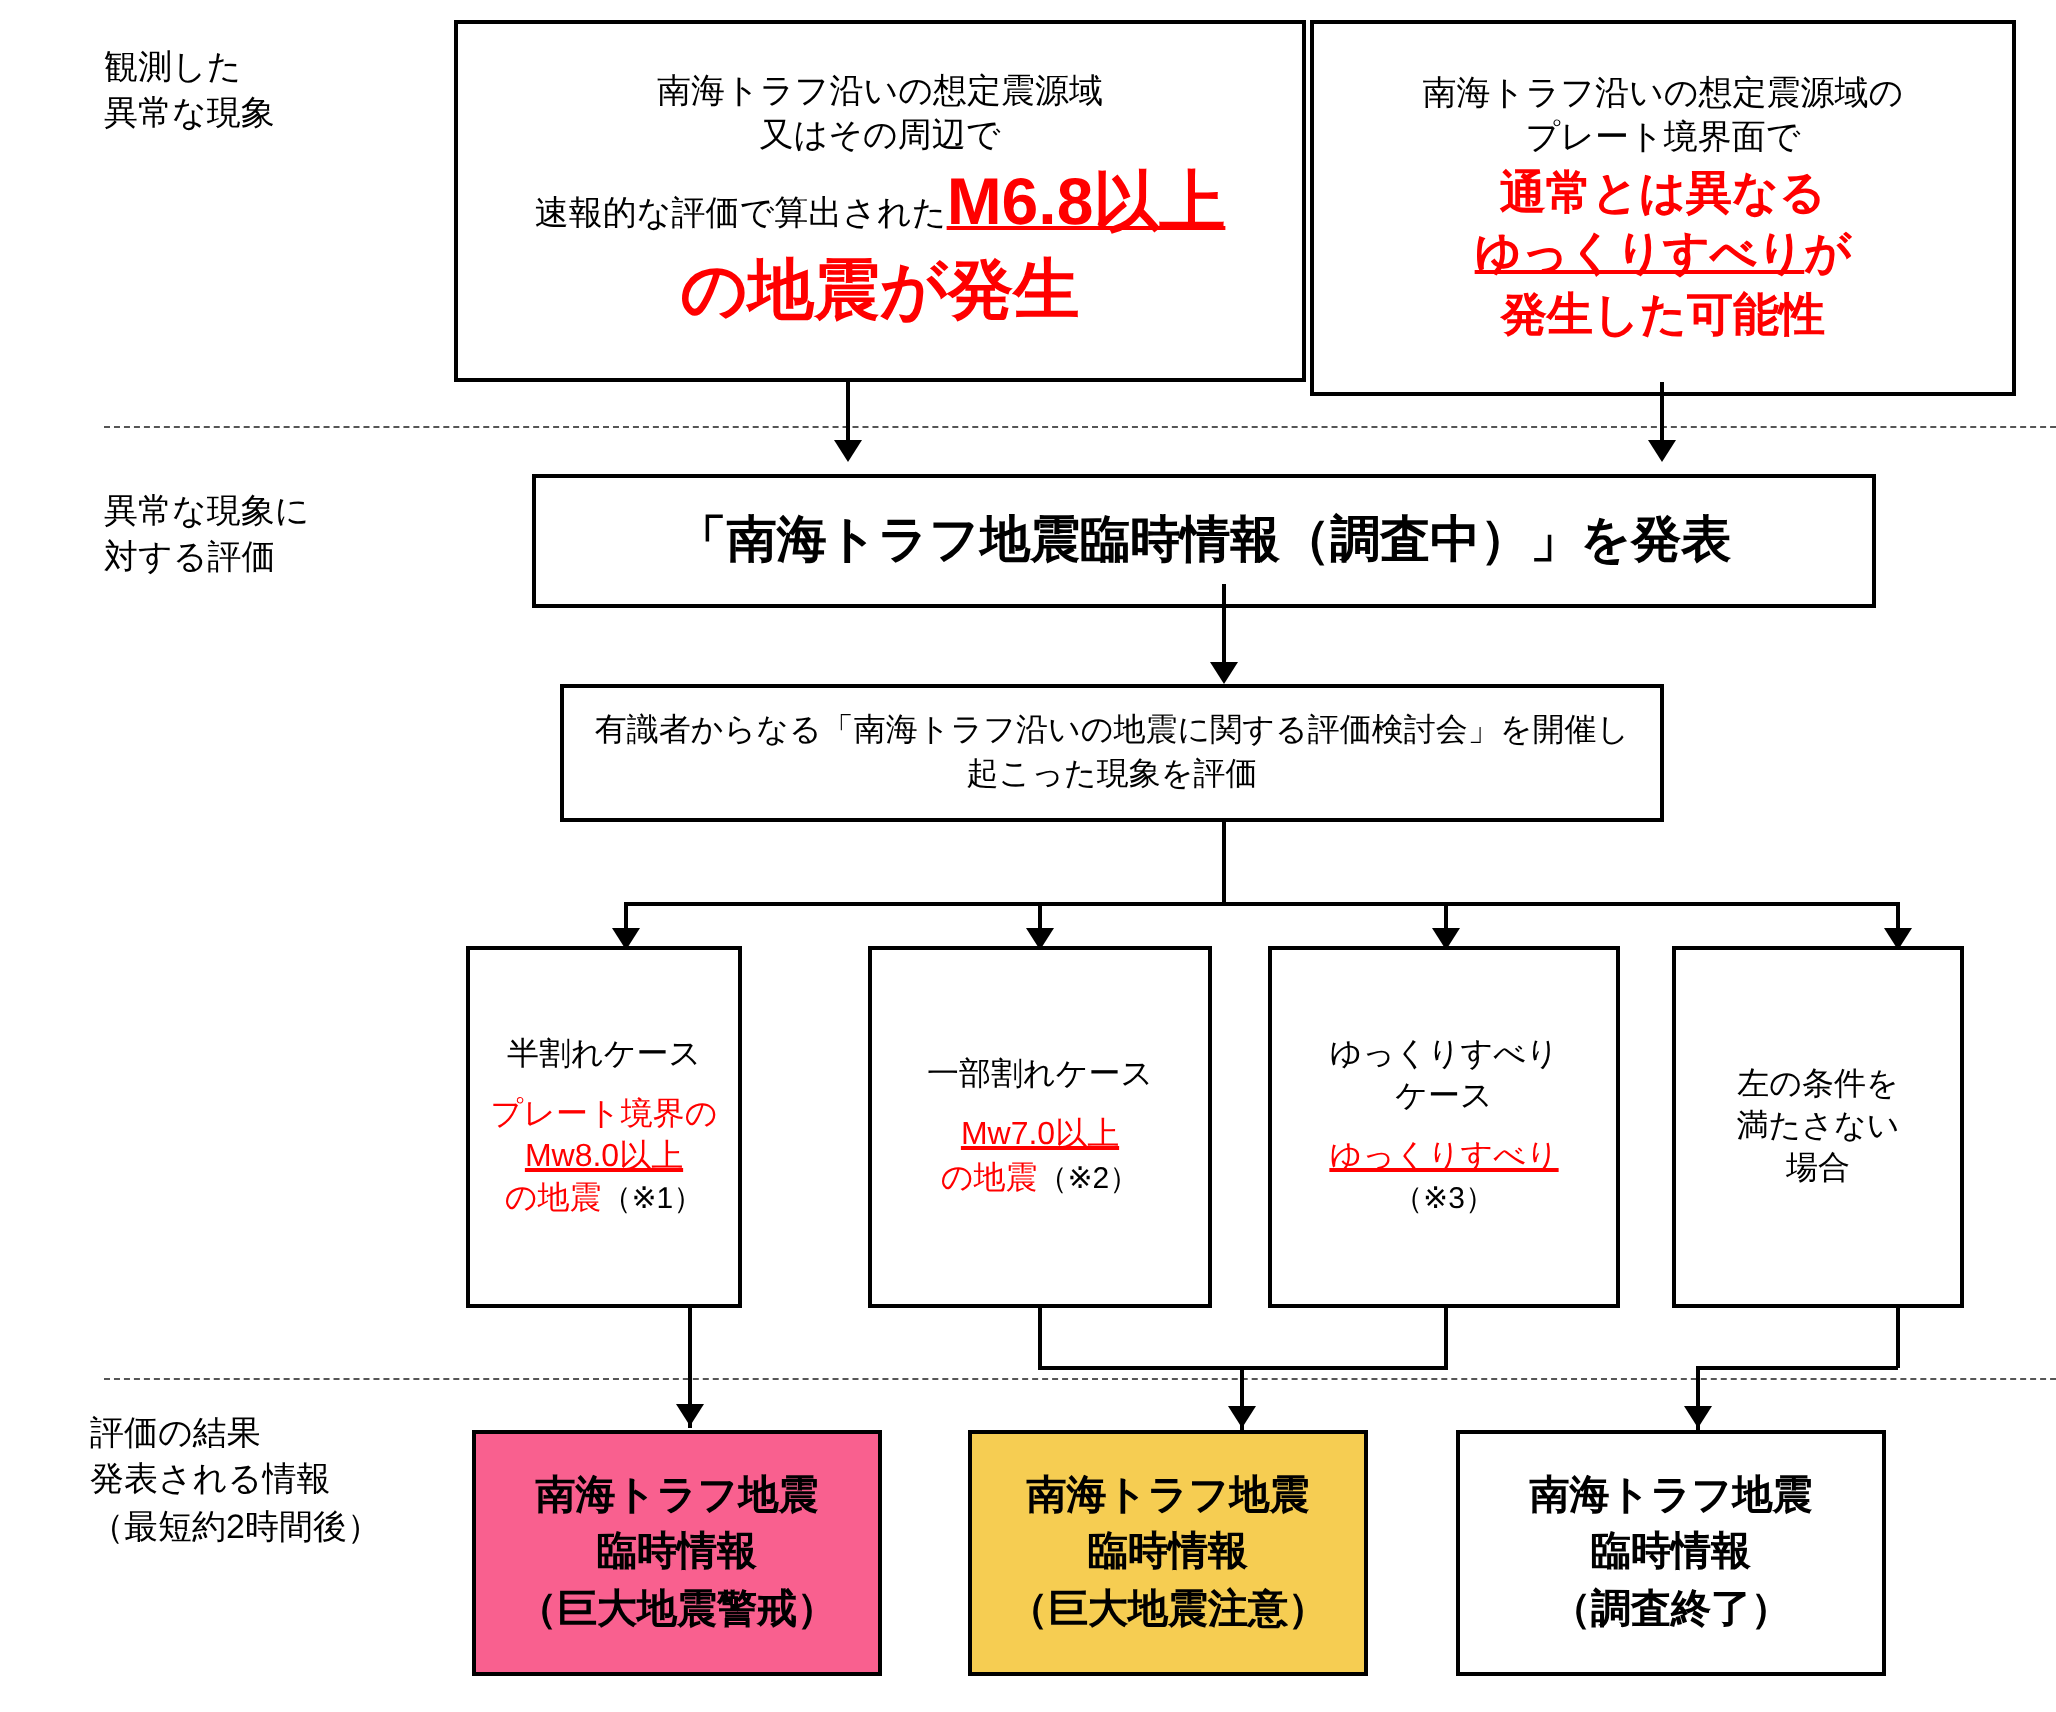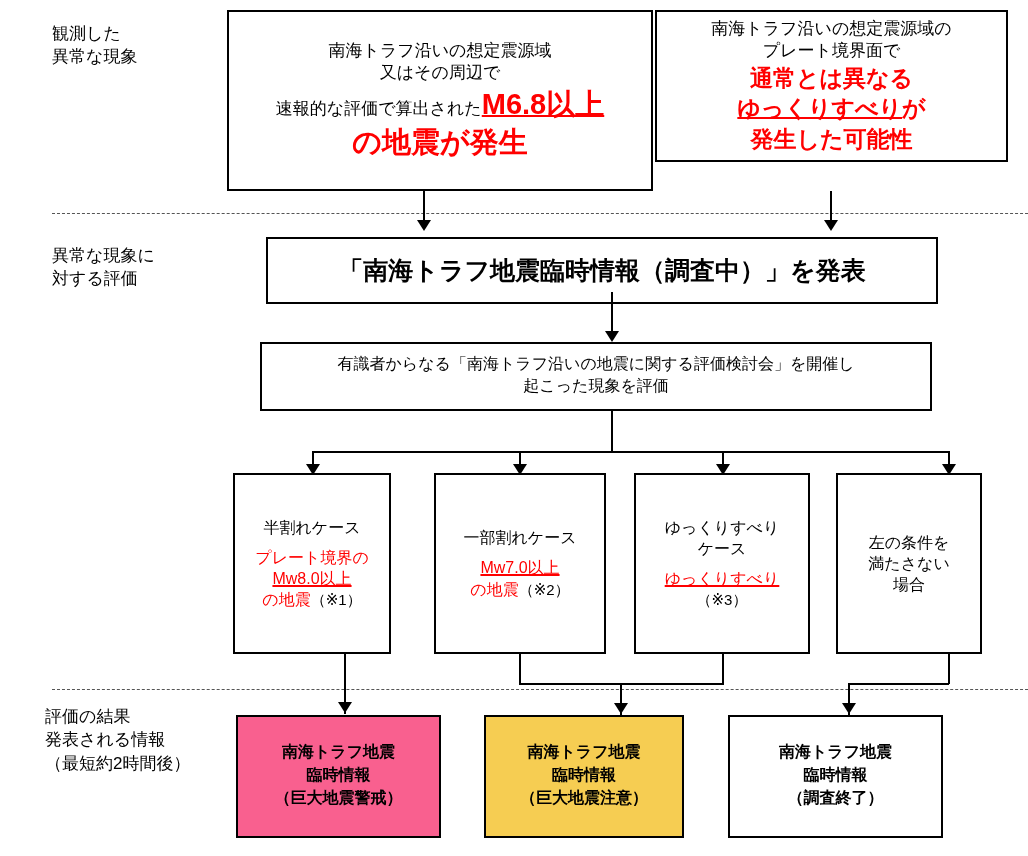--- a/index.html
+++ b/index.html
@@ -54,28 +54,28 @@
   .arrow{
     position:absolute;
     width:0;height:0;
     border-left:7px solid transparent;
     border-right:7px solid transparent;
     border-top:11px solid #000;
   }
 
   
   .t-top{font-size:17px;}
-  .t-top .big{font-size:29px;font-weight:bold;}
+  .t-top .big{font-size:33px;font-weight:bold;}
   .t-top2{font-size:17px;}
   .t-top2 .big{font-size:23px;font-weight:bold;}
   .t-announce{font-size:25px;font-weight:bold;}
   .t-committee{font-size:16px;}
   .t-case{font-size:16px;}
   .t-case .cs{font-size:15px;}
-  .t-result{font-size:16px;font-weight:bold;line-height:1.42;font-family:Liberation Mono, monospace;}
+  .t-result{font-size:20px;font-weight:bold;line-height:1.42;}
   .gap{display:block;height:9px;}
 </style>
 </head>
 <body>
 
 <div id="stage">
 
   <div class="rowlabel" style="left:52px;top:22px;">観測した
 異常な現象</div>
   <div class="rowlabel" style="left:52px;top:244px;">異常な現象に
@@ -89,21 +89,21 @@
 
   <div class="box" id="box-phenomenon-1" style="left:227px;top:10px;width:426px;height:181px;">
     <div class="inner t-top">
       <span>南海トラフ沿いの想定震源域</span><br>
       <span>又はその周辺で</span><br>
       <span>速報的な評価で算出された</span><span class="big ur">M6.8以上</span><br>
       <span class="big red">の地震が発生</span>
     </div>
   </div>
 
-  <div class="box" id="box-phenomenon-2" style="left:655px;top:10px;width:353px;height:152px;">
+  <div class="box" id="box-phenomenon-2" style="left:655px;top:10px;width:353px;height:188px;">
     <div class="inner t-top2">
       <span>南海トラフ沿いの想定震源域の</span><br>
       <span>プレート境界面で</span><br>
       <span class="big red">通常とは異なる</span><br>
       <span class="big ur">ゆっくりすべり</span><span class="big red">が</span><br>
       <span class="big red">発生した可能性</span>
     </div>
   </div>
 
   <div class="vline thick" style="left:423px;top:191px;height:31px;"></div>
@@ -112,21 +112,21 @@
   <div class="vline" style="left:830px;top:191px;height:31px;"></div>
   <div class="arrow" style="left:824px;top:220px;"></div>
 
   <div class="box" id="box-announcement" style="left:266px;top:237px;width:672px;height:67px;">
     <div class="inner t-announce">「南海トラフ地震臨時情報（調査中）」を発表</div>
   </div>
 
   <div class="vline thick" style="left:611px;top:292px;height:42px;"></div>
   <div class="arrow" style="left:605px;top:331px;"></div>
 
-  <div class="box" id="box-committee" style="left:260px;top:342px;width:672px;height:69px;font-family:Liberation Mono, monospace;">
+  <div class="box" id="box-committee" style="left:280px;top:342px;width:552px;height:69px;">
     <div class="inner t-committee">
       <span>有識者からなる「南海トラフ沿いの地震に関する評価検討会」を開催し</span><br>
       <span>起こった現象を評価</span>
     </div>
   </div>
 
   <div class="vline" style="left:611px;top:411px;height:41px;"></div>
   <div class="hline" style="left:312px;top:451px;width:637px;"></div>
 
   <div class="vline" style="left:312px;top:451px;height:26px;"></div>
@@ -134,21 +134,21 @@
 
   <div class="vline" style="left:519px;top:451px;height:26px;"></div>
   <div class="arrow" style="left:513px;top:464px;"></div>
 
   <div class="vline" style="left:722px;top:451px;height:26px;"></div>
   <div class="arrow" style="left:716px;top:464px;"></div>
 
   <div class="vline" style="left:948px;top:451px;height:26px;"></div>
   <div class="arrow" style="left:942px;top:464px;"></div>
 
-  <div class="box" id="box-case-1" style="left:233px;top:473px;width:158px;height:181px;">
+  <div class="box" id="box-case-1" style="left:233px;top:473px;width:138px;height:181px;">
     <div class="inner t-case">
       <span>半割れケース</span>
       <span class="gap"></span>
       <span class="red">プレート境界の</span><br>
       <span class="ur">Mw8.0以上</span><br>
       <span class="red">の地震</span><span class="cs">（※1）</span>
     </div>
   </div>
 
   <div class="box" id="box-case-2" style="left:434px;top:473px;width:172px;height:181px;">

